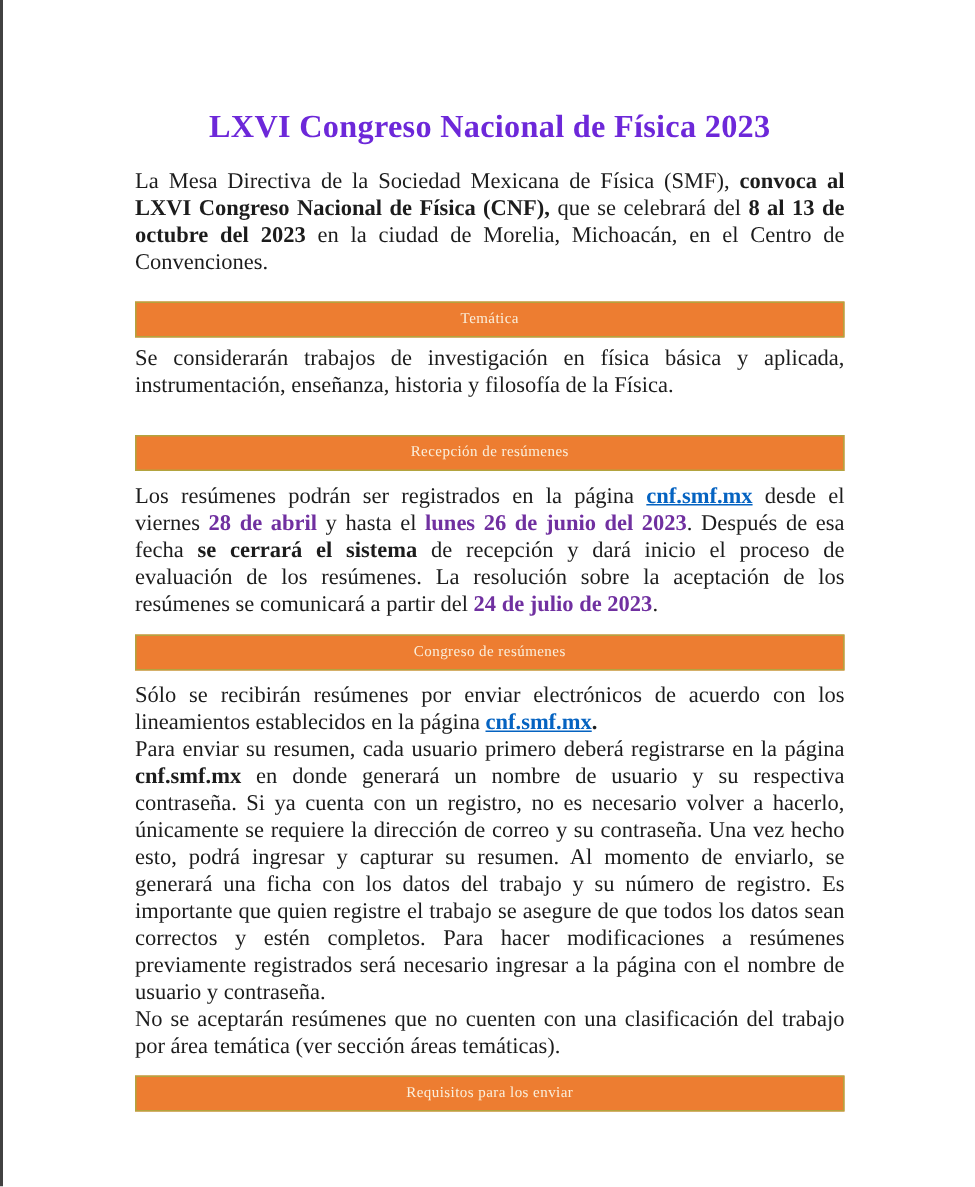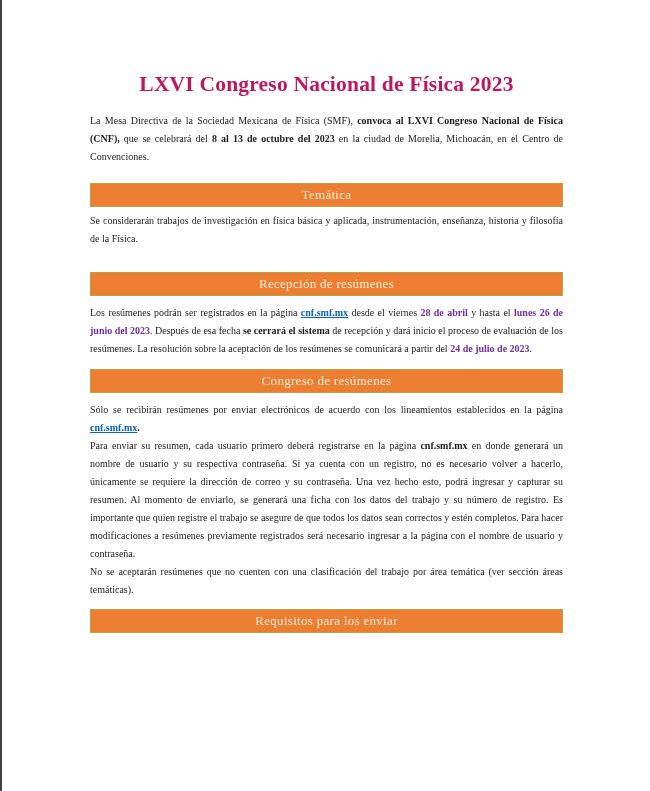--- a/index.html
+++ b/index.html
@@ -28,38 +28,38 @@
   }
   .page{
     position:relative;
     width:650px;height:791px;
     padding:70px 87px 0 90px;
   }
   .doc-title{
     text-align:center;
     font-size:21.5px;
     font-weight:bold;
-    color:#be185d;
+    color:#6d28d9;
     margin:0;
     line-height:29px;
     letter-spacing:0.2px;
   }
   .para{
-    font-size:10px;
+    font-size:15px;
     line-height:18px;
     text-align:justify;
     margin:0;
   }
   .banner{
     height:24px;
     background:var(--banner-bg);
     border:1px solid var(--banner-border);
     color:var(--banner-text);
     text-align:center;
-    font-size:13px;
+    font-size:10px;
     line-height:21px;
     letter-spacing:0.3px;
   }
   
   .intro          {margin-top:13px;}
   .banner-1       {margin-top:17px;}
   .sec1-p0        {margin-top:5px;}
   .banner-2       {margin-top:24px;}
   .sec2-p0        {margin-top:8px;}
   .banner-3       {margin-top:11px;}

